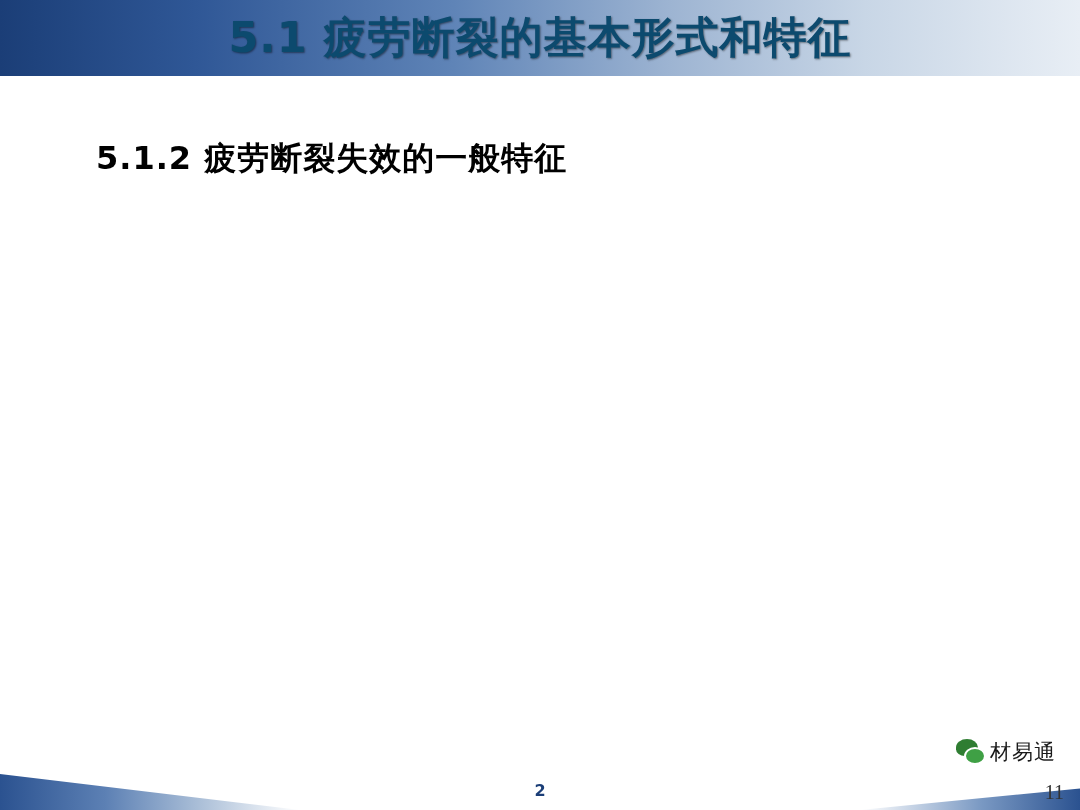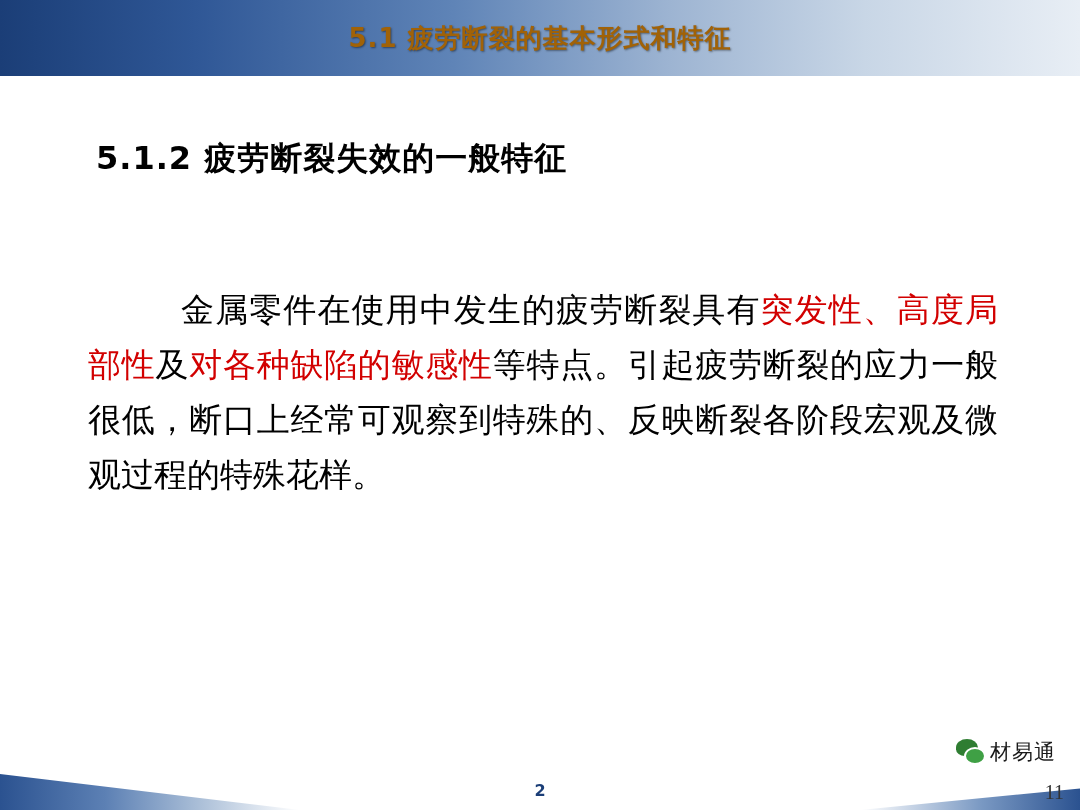--- a/index.html
+++ b/index.html
@@ -32,24 +32,24 @@
   }
   .header-title {
     position: absolute;
     left: 0;
     top: 0;
     width: 1080px;
     height: 76px;
     display: flex;
     align-items: center;
     justify-content: center;
-    color: #a16207;
+    color: #0c4a6e;
     font-family: "DejaVu Sans", sans-serif;
     font-weight: bold;
-    font-size: 26px;
+    font-size: 43px;
     letter-spacing: 1px;
     text-shadow: 1px 1px 2px rgba(0,0,0,0.45);
     white-space: nowrap;
     border-radius: 24px;
   }
 
   
   .section-heading {
     position: absolute;
     left: 96px;
@@ -163,23 +163,20 @@
 </head>
 <body>
 
 <div class="slide">
 
   <div class="header-band"></div>
   <div class="header-title">5.1  疲劳断裂的基本形式和特征</div>
 
   <div class="section-heading">5.1.2  疲劳断裂失效的一般特征</div>
 
-  <div class="body-text">
-    <span class="indent"></span><span>金属零件在使用中发生的疲劳断裂具有</span><span class="hl">突发性、高度局部性</span><span>及</span><span class="hl">对各种缺陷的敏感性</span><span>等特点。引起疲劳断裂的应力一般很低，断口上经常可观察到特殊的、反映断裂各阶段宏观及微观过程的特殊花样。</span>
-  </div>
 
   <div class="bottom-left-deco"></div>
   <div class="bottom-right-deco"></div>
 
   <div class="slide-number">2</div>
   <div class="page-number">11</div>
 
   <div class="watermark">
     <span class="wechat-icon">
       <span class="b1"></span>

